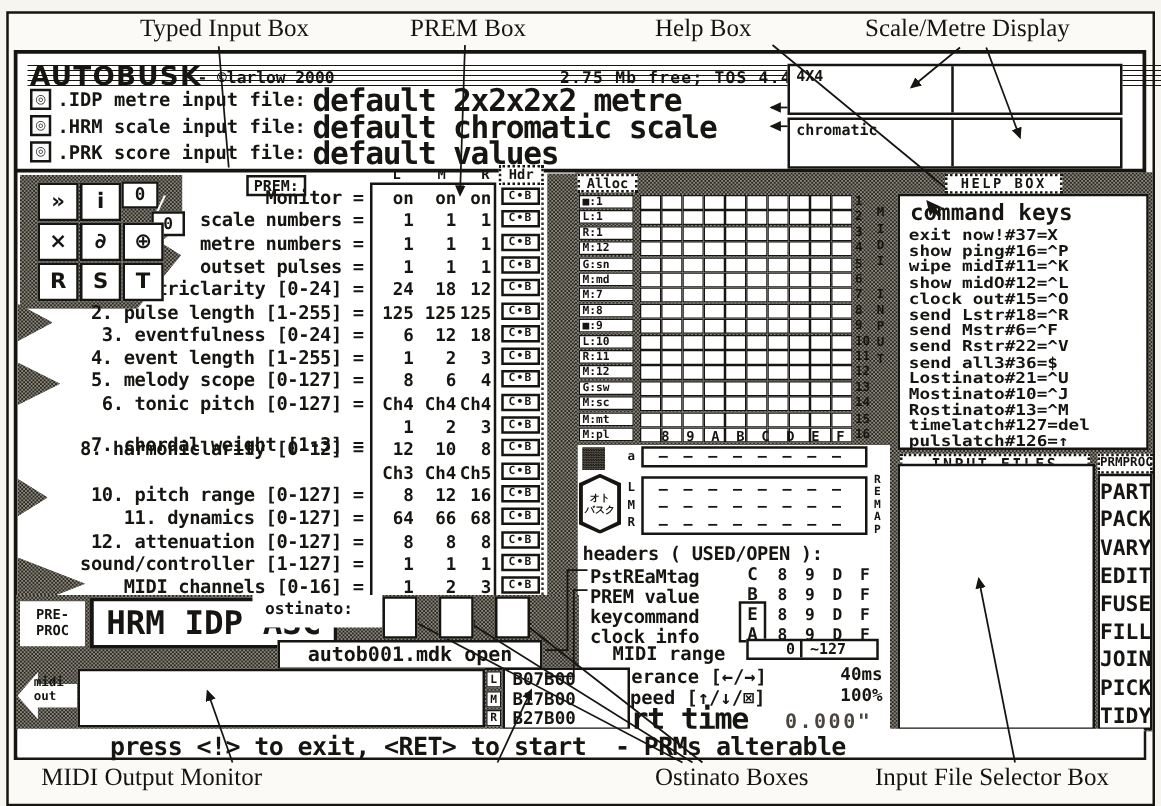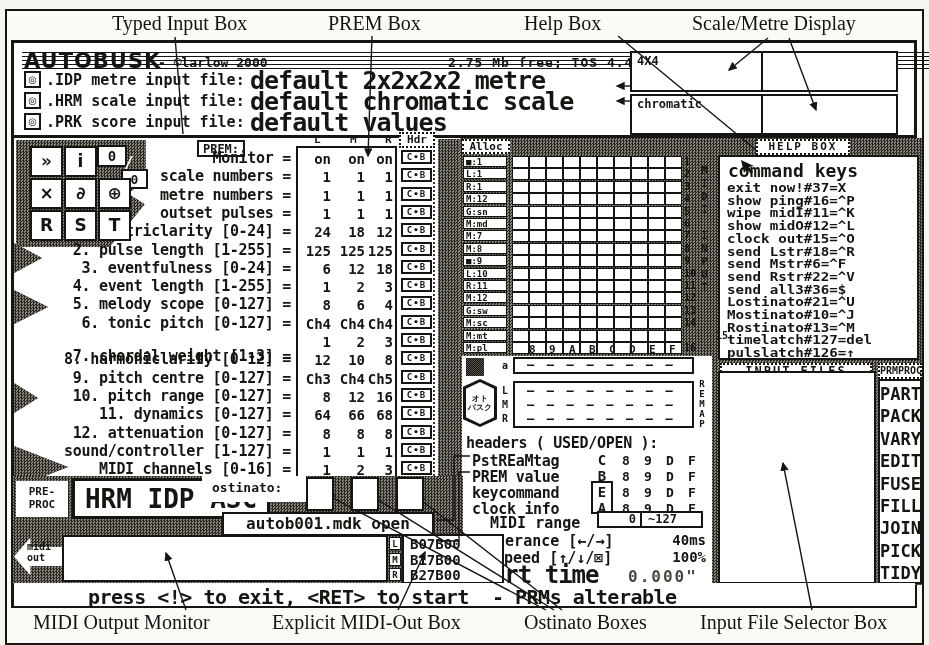--- a/index.html
+++ b/index.html
@@ -145,21 +145,20 @@
     <div>midi</div>
     <div>out</div>
   </div>
   <div class="abs wbox" style="left:62px;top:535px;width:326px;height:47px;"></div>
   <div class="abs wbox" style="left:402px;top:534px;width:102px;height:50px;"></div>
 
   <div class="abs" style="left:14px;top:583px;width:901px;height:23px;background:#fff;"></div>
   <div class="abs mono" style="left:88px;top:585px;font-size:20px;letter-spacing:-0.5px;white-space:pre;">press &lt;!&gt; to exit, &lt;RET&gt; to start  - PRMs alterable</div>
 
   <div class="abs ann" style="left:33px;top:611px;">MIDI Output Monitor</div>
-  <div class="abs ann" style="left:272px;top:611px;">Explicit MIDI-Out Box</div>
   <div class="abs ann" style="left:524px;top:611px;">Ostinato Boxes</div>
   <div class="abs ann" style="left:700px;top:611px;">Input File Selector Box</div>
 
   <svg class="abs" width="929" height="645" style="left:0;top:0;pointer-events:none;">
     <defs>
       <marker id="ah" markerWidth="8" markerHeight="8" refX="5.5" refY="3" orient="auto">
         <path d="M0,0 L6.5,3 L0,6 Z" fill="#171511"></path>
       </marker>
     </defs>
     <g stroke="#171511" stroke-width="1.4" fill="none">
@@ -235,21 +234,20 @@
     <div class="abs plabel" style="left: 13px; top: 332px; width: 278px; margin-top: 15px;">7. chordal weight [1-3] =</div>
     <div class="abs pval" style="left: 295px; top: 334px; width: 36px;">1</div>
     <div class="abs pval" style="left: 329px; top: 334px; width: 36px;">2</div>
     <div class="abs pval" style="left: 357px; top: 334px; width: 36px;">3</div>
     <div class="abs hcell" style="left: 401px; top: 333px; width: 31px; height: 14px;">C•B</div>
     <div class="abs plabel" style="left: 13px; top: 350.3px; width: 278px;">8. harmoniclarity [0-12] =</div>
     <div class="abs pval" style="left: 295px; top: 352.3px; width: 36px;">12</div>
     <div class="abs pval" style="left: 329px; top: 352.3px; width: 36px;">10</div>
     <div class="abs pval" style="left: 357px; top: 352.3px; width: 36px;">8</div>
     <div class="abs hcell" style="left: 401px; top: 351.3px; width: 31px; height: 14px;">C•B</div>
-    <div class="abs plabel" style="left: 13px; top: 368.6px; width: 278px;">9. pitch centre [0-127] =</div>
     <div class="abs pval" style="left: 295px; top: 370.6px; width: 36px;">Ch3</div>
     <div class="abs pval" style="left: 329px; top: 370.6px; width: 36px;">Ch4</div>
     <div class="abs pval" style="left: 357px; top: 370.6px; width: 36px;">Ch5</div>
     <div class="abs hcell" style="left: 401px; top: 369.6px; width: 31px; height: 14px;">C•B</div>
     <div class="abs plabel" style="left: 13px; top: 386.9px; width: 278px;">10. pitch range [0-127] =</div>
     <div class="abs pval" style="left: 295px; top: 388.9px; width: 36px;">8</div>
     <div class="abs pval" style="left: 329px; top: 388.9px; width: 36px;">12</div>
     <div class="abs pval" style="left: 357px; top: 388.9px; width: 36px;">16</div>
     <div class="abs hcell" style="left: 401px; top: 387.9px; width: 31px; height: 14px;">C•B</div>
     <div class="abs plabel" style="left: 13px; top: 405.2px; width: 278px;">11. dynamics [0-127] =</div>
@@ -452,21 +450,21 @@
     <div class="abs acell" style="left: 512px; top: 329.6px; width: 17px; height: 12px;"></div>
     <div class="abs acell" style="left: 529px; top: 329.6px; width: 17px; height: 12px;"></div>
     <div class="abs acell" style="left: 546px; top: 329.6px; width: 17px; height: 12px;"></div>
     <div class="abs acell" style="left: 563px; top: 329.6px; width: 17px; height: 12px;"></div>
     <div class="abs acell" style="left: 580px; top: 329.6px; width: 17px; height: 12px;"></div>
     <div class="abs acell" style="left: 597px; top: 329.6px; width: 17px; height: 12px;"></div>
     <div class="abs acell" style="left: 614px; top: 329.6px; width: 17px; height: 12px;"></div>
     <div class="abs acell" style="left: 631px; top: 329.6px; width: 17px; height: 12px;"></div>
     <div class="abs acell" style="left: 648px; top: 329.6px; width: 17px; height: 12px;"></div>
     <div class="abs acell" style="left: 665px; top: 329.6px; width: 17px; height: 12px;"></div>
-    <div class="abs anum" style="left: 716px; top: 329.6px; width: 16px;">15</div>
+    <div class="abs anum" style="left: 684px; top: 329.6px; width: 16px;">15</div>
     <div class="abs atag" style="left: 463px; top: 342px; width: 44px; height: 11px;">M:pl</div>
     <div class="abs acell" style="left: 512px; top: 342px; width: 17px; height: 12px;"></div>
     <div class="abs acell" style="left: 529px; top: 342px; width: 17px; height: 12px;"></div>
     <div class="abs acell" style="left: 546px; top: 342px; width: 17px; height: 12px;"></div>
     <div class="abs acell" style="left: 563px; top: 342px; width: 17px; height: 12px;"></div>
     <div class="abs acell" style="left: 580px; top: 342px; width: 17px; height: 12px;"></div>
     <div class="abs acell" style="left: 597px; top: 342px; width: 17px; height: 12px;"></div>
     <div class="abs acell" style="left: 614px; top: 342px; width: 17px; height: 12px;"></div>
     <div class="abs acell" style="left: 631px; top: 342px; width: 17px; height: 12px;"></div>
     <div class="abs acell" style="left: 648px; top: 342px; width: 17px; height: 12px;"></div>

